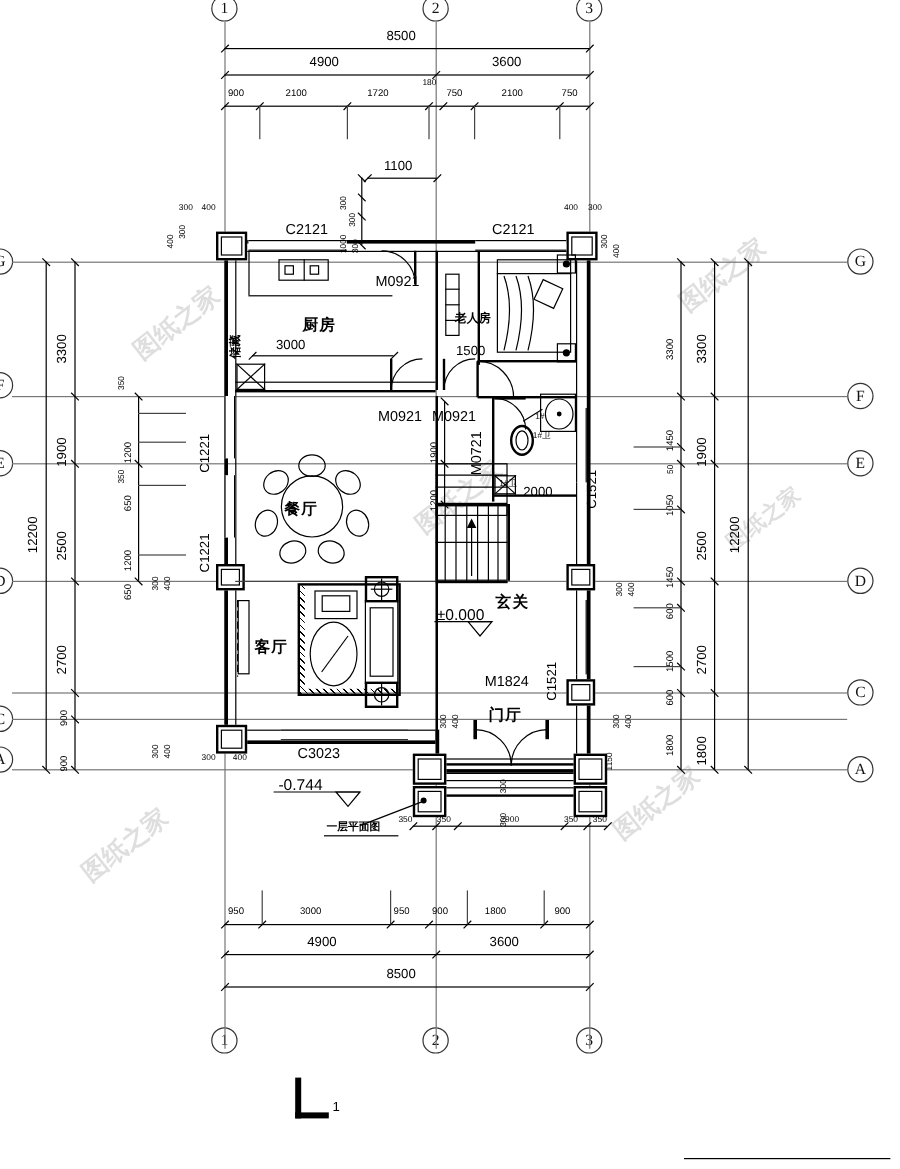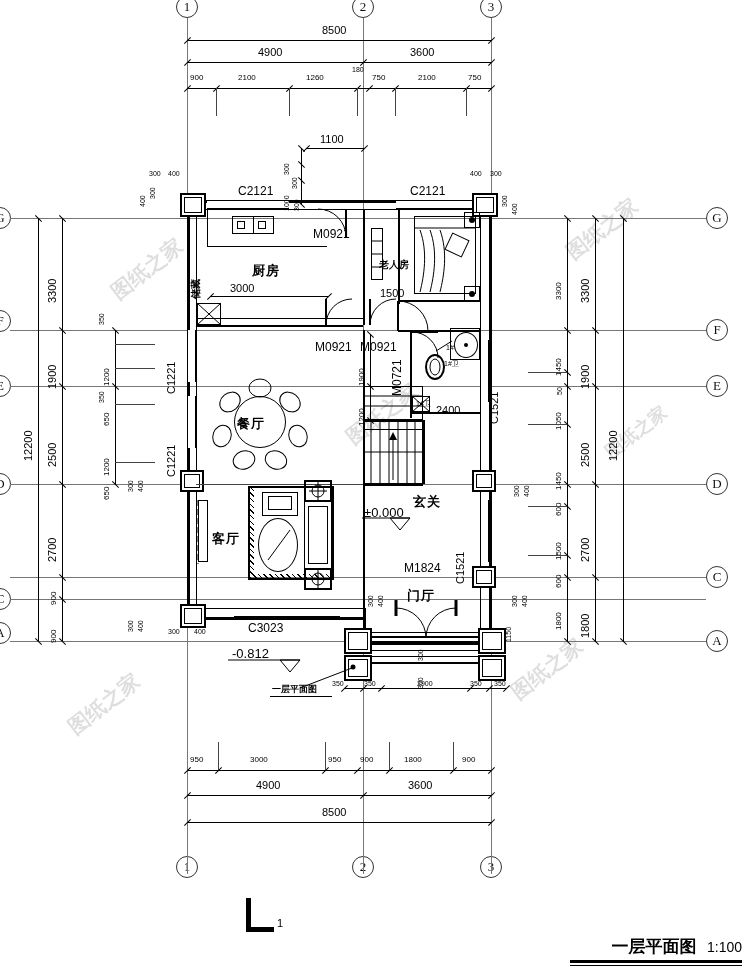--- a/index.html
+++ b/index.html
@@ -259,21 +259,21 @@
   <div class="tick" style="left:187px; top:84px;"></div>
   <div class="tick" style="left:216px; top:84px;"></div>
   <div class="tick" style="left:289px; top:84px;"></div>
   <div class="tick" style="left:357px; top:84px;"></div>
   <div class="tick" style="left:369px; top:84px;"></div>
   <div class="tick" style="left:395px; top:84px;"></div>
   <div class="tick" style="left:466px; top:84px;"></div>
   <div class="tick" style="left:491px; top:84px;"></div>
   <div class="dim sm" style="left:190px; top:74px;">900</div>
   <div class="dim sm" style="left:238px; top:74px;">2100</div>
-  <div class="dim sm" style="left:306px; top:74px;">1260</div>
+  <div class="dim sm" style="left:306px; top:74px;">1720</div>
   <div class="dim xs" style="left:352px; top:66px;">180</div>
   <div class="dim sm" style="left:372px; top:74px;">750</div>
   <div class="dim sm" style="left:418px; top:74px;">2100</div>
   <div class="dim sm" style="left:468px; top:74px;">750</div>
 
   <div class="vl thin" style="left:216px; top:88px; height:28px;"></div>
   <div class="vl thin" style="left:289px; top:88px; height:28px;"></div>
   <div class="vl thin" style="left:357px; top:88px; height:28px;"></div>
   <div class="vl thin" style="left:395px; top:88px; height:28px;"></div>
   <div class="vl thin" style="left:466px; top:88px; height:28px;"></div>
@@ -524,21 +524,21 @@
   <div class="room sm" style="left:379px; top:258px;">老人房</div>
   <div class="room" style="left:413px; top:493px;">玄关</div>
   <div class="room" style="left:407px; top:587px;">门厅</div>
   <div class="room sm vert" style="left:203px; top:285px;">储藏</div>
 
   <div class="lvl" style="left:364px; top:505px;">±0.000</div>
   <svg style="left:390px; top:518px; width:40px; height:18px;">
     <polygon points="0,0 20,0 10,12" fill="none" stroke="#000" stroke-width="1"></polygon>
     <line x1="-28" y1="0" x2="20" y2="0" stroke="#000" stroke-width="1"></line>
   </svg>
-  <div class="lvl" style="left:232px; top:646px;">-0.812</div>
+  <div class="lvl" style="left:232px; top:646px;">-0.744</div>
   <svg style="left:280px; top:660px; width:40px; height:18px;">
     <polygon points="0,0 20,0 10,12" fill="none" stroke="#000" stroke-width="1"></polygon>
     <line x1="-52" y1="0" x2="20" y2="0" stroke="#000" stroke-width="1"></line>
   </svg>
 
   <div class="room sm" style="left:272px; top:683px; font-size:9px;">一层平面图</div>
   <div class="hl hair" style="left:270px; top:696px; width:62px;"></div>
 
   <div class="hl" style="left:344px; top:688px; width:162px;"></div>
   <div class="tick" style="left:344px; top:684px;"></div>
@@ -570,21 +570,21 @@
   <div class="vtick" style="left:297px; top:164px;"></div>
   <div class="vtick" style="left:297px; top:180px;"></div>
   <div class="vtick" style="left:297px; top:204px;"></div>
   <div class="dim vert xs" style="left:290px; top:168px;">300</div>
   <div class="dim vert xs" style="left:298px; top:182px;">300</div>
   <div class="dim vert xs" style="left:290px; top:204px;">1000</div>
   <div class="dim vert xs" style="left:300px; top:204px;">300</div>
 
   <div class="dim" style="left:380px; top:288px; font-size:11px;">1500</div>
 
-  <div class="dim" style="left:436px; top:405px; font-size:11px;">2400</div>
+  <div class="dim" style="left:436px; top:405px; font-size:11px;">2000</div>
 
   <div class="vl" style="left:370px; top:334px; height:86px;"></div>
   <div class="vtick" style="left:366px; top:334px;"></div>
   <div class="vtick" style="left:366px; top:386px;"></div>
   <div class="vtick" style="left:366px; top:420px;"></div>
   <div class="dim vert sm" style="left:366px; top:378px;">1900</div>
   <div class="dim vert sm" style="left:366px; top:418px;">1200</div>
 
   <div class="dim vert xs" style="left:374px; top:600px;">300</div>
   <div class="dim vert xs" style="left:384px; top:600px;">400</div>
@@ -718,20 +718,16 @@
   <div class="hl hair" style="left:372px; top:650px; width:106px;"></div>
   <div class="hl hair" style="left:372px; top:656px; width:106px;"></div>
 
   <div id="sectionmark">
     <div class="vbar"></div>
     <div class="hbar"></div>
     <div class="num">1</div>
   </div>
 
   <div id="titleblock">
-    <div class="underline">
-      <span class="tline1">一层平面图</span>
-      <span class="tscale">1:100</span>
-    </div>
     <div class="underline2"></div>
   </div>
 
 </div>
 
 </body></html>

